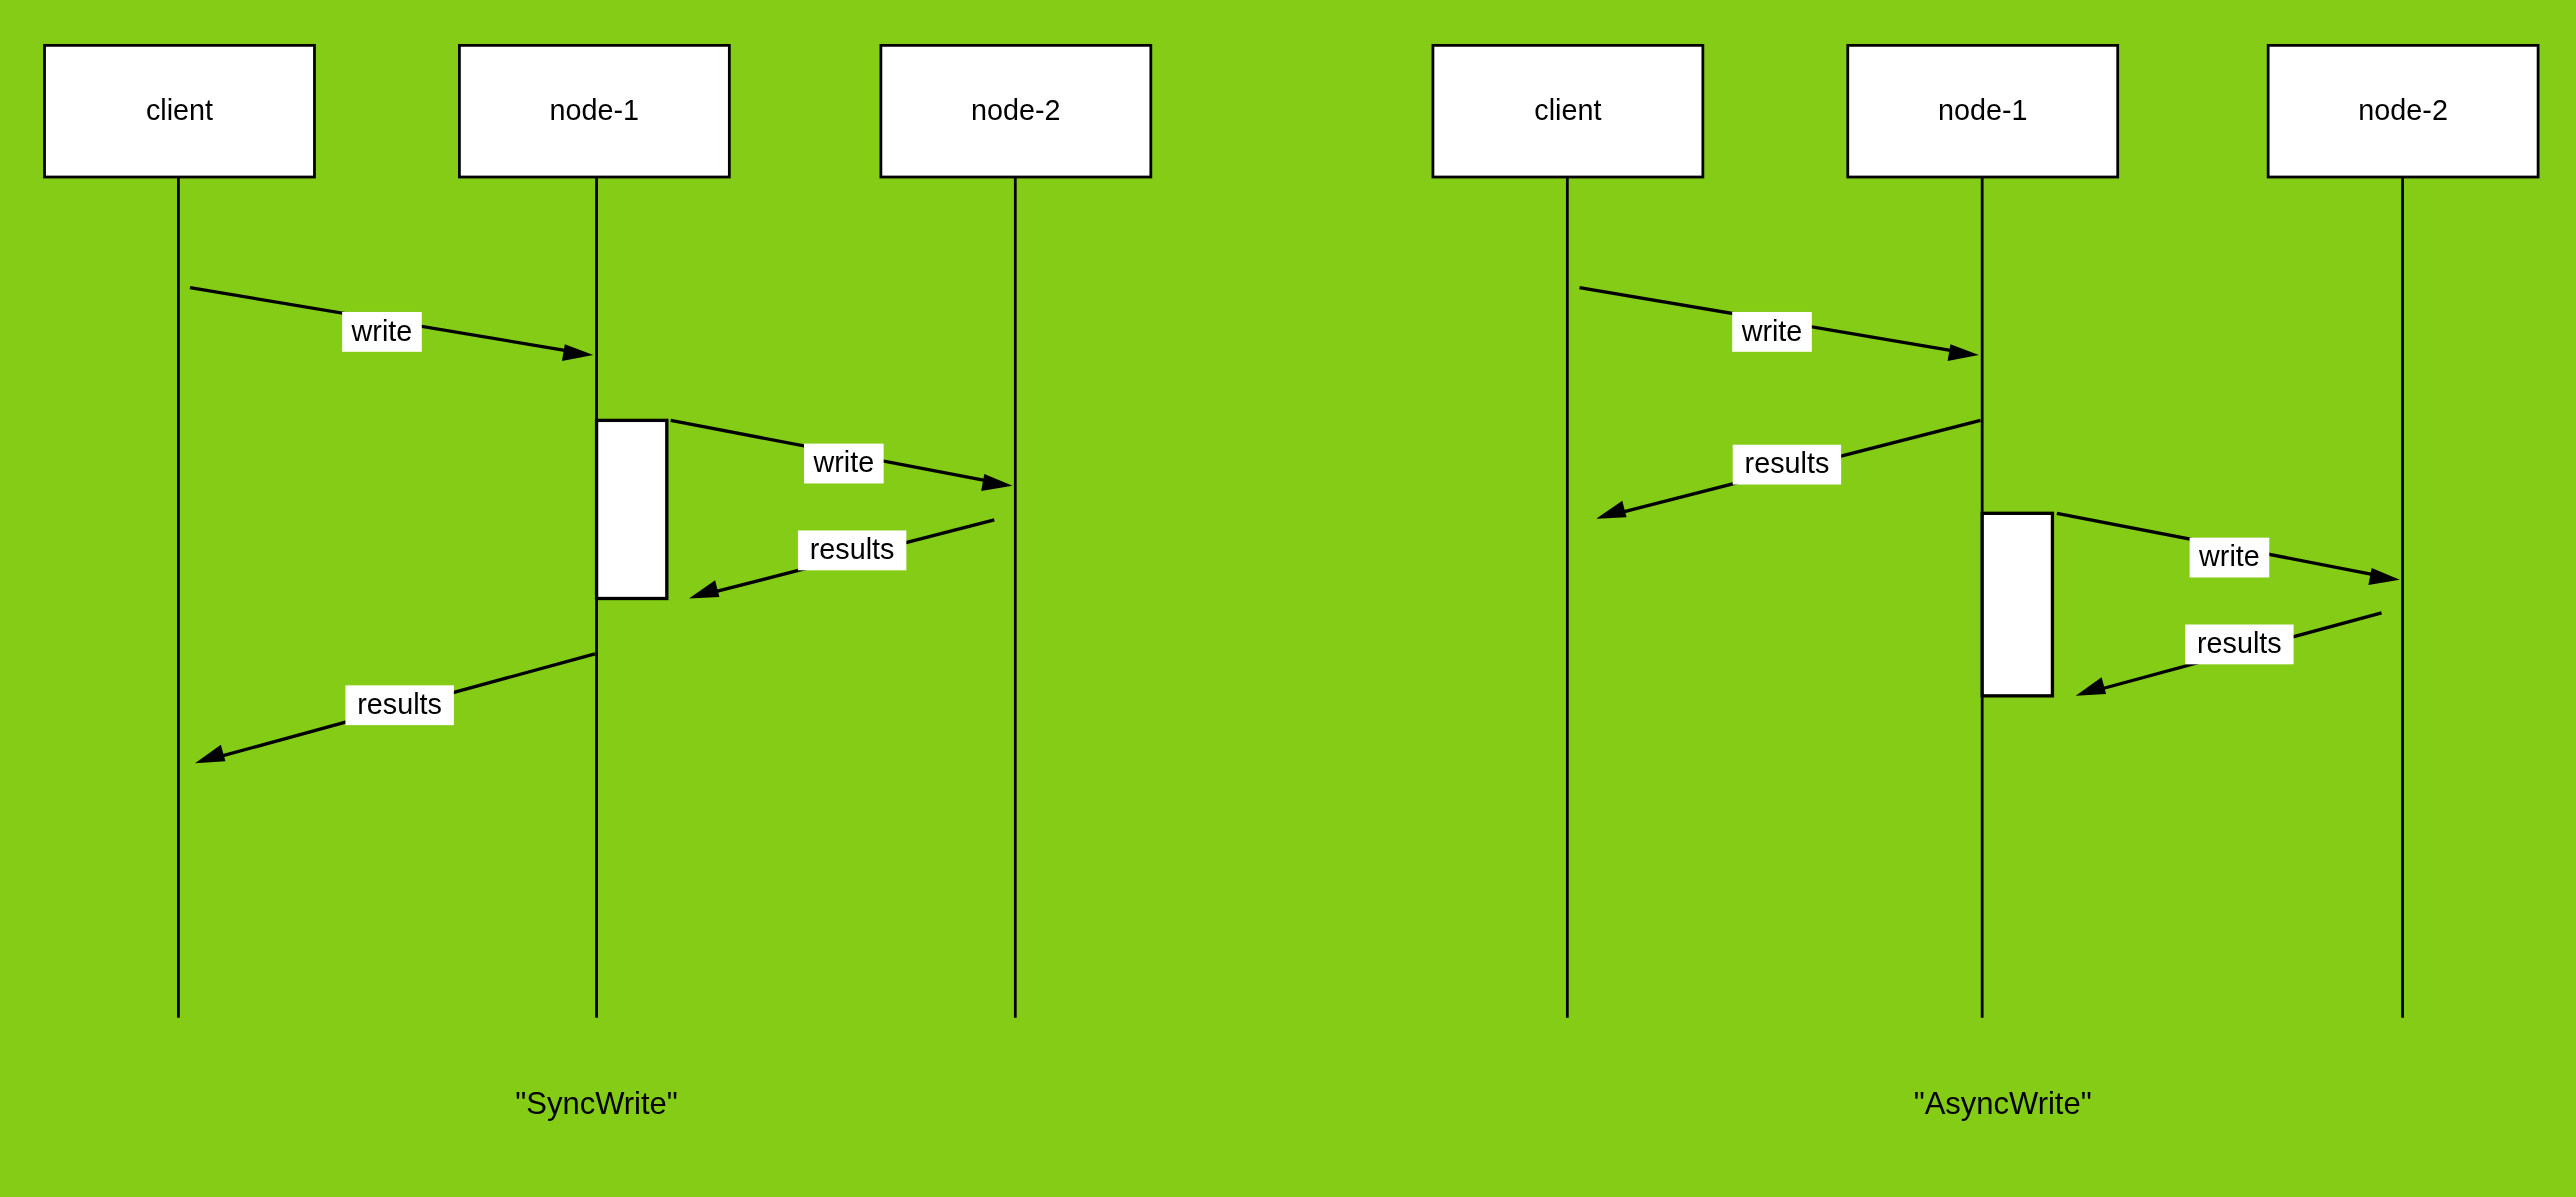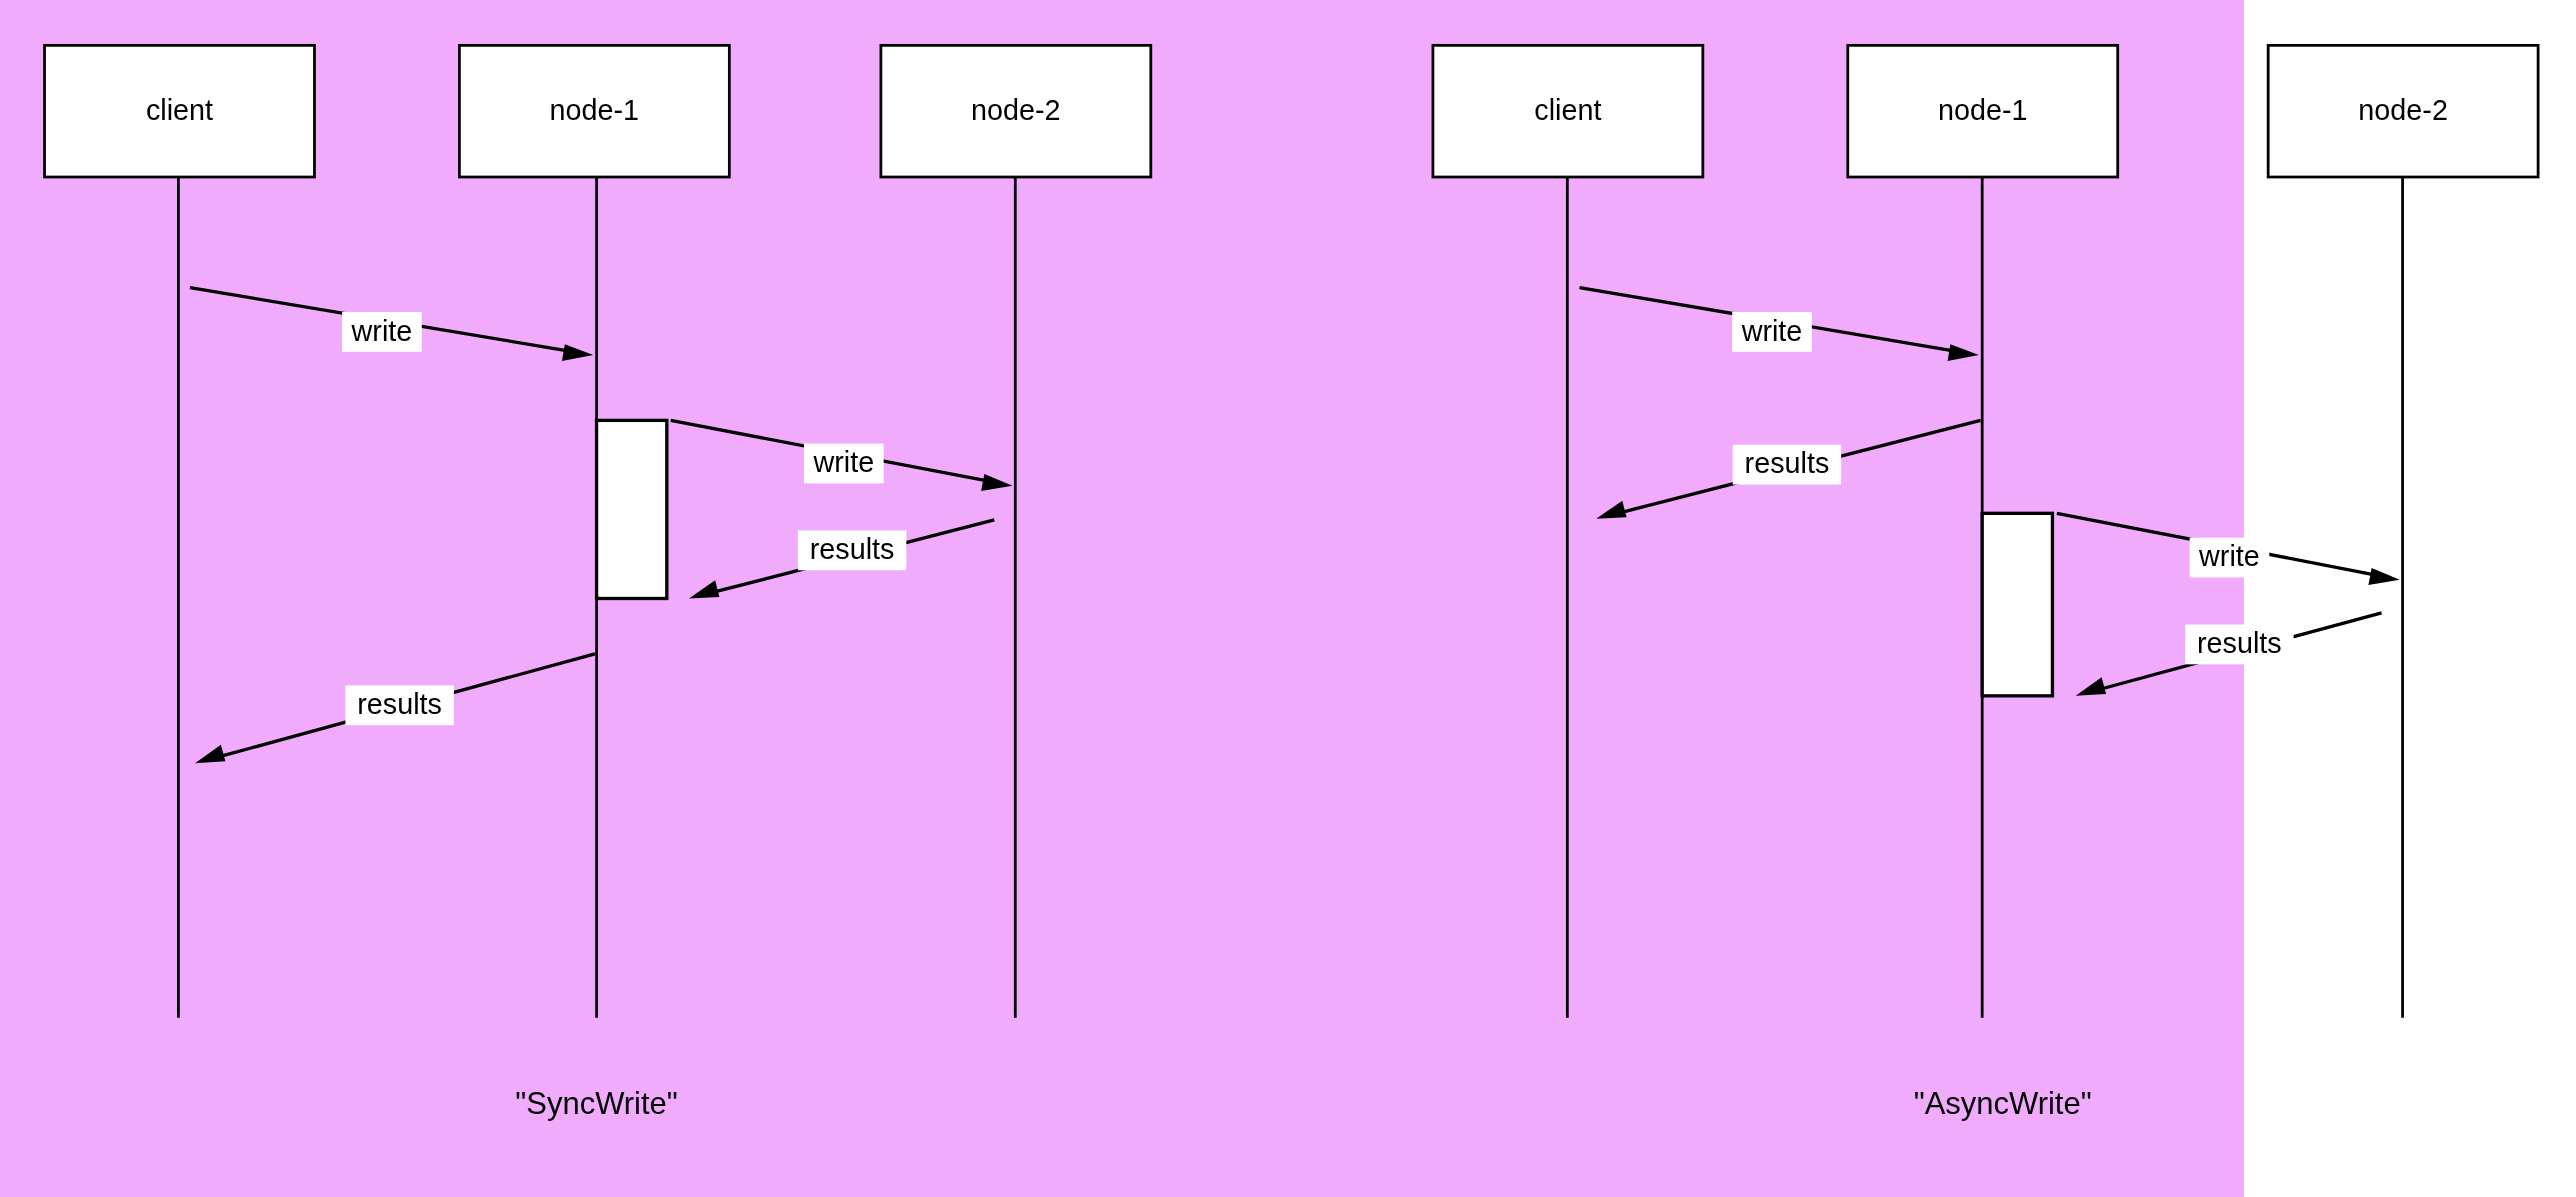--- a/index.html
+++ b/index.html
@@ -9,23 +9,23 @@
   }
   body {
     width: 2576px;
     height: 1197px;
     font-family: "Liberation Sans", sans-serif;
     color: #000000;
     overflow: hidden;
   }
   #stage {
     position: relative;
-    width: 2244px;
+    width: 2576px;
     height: 1197px;
-    background: #f0abfc;
+    background: #84cc16;
   }
   svg.diagram-canvas {
     position: absolute;
     left: 0;
     top: 0;
     width: 2576px;
     height: 1197px;
     display: block;
   }
   .participant-box {

